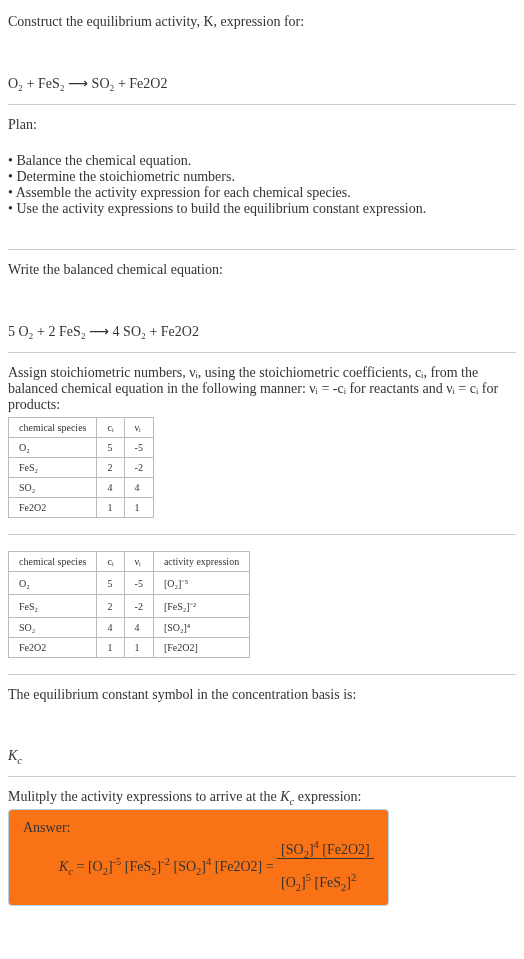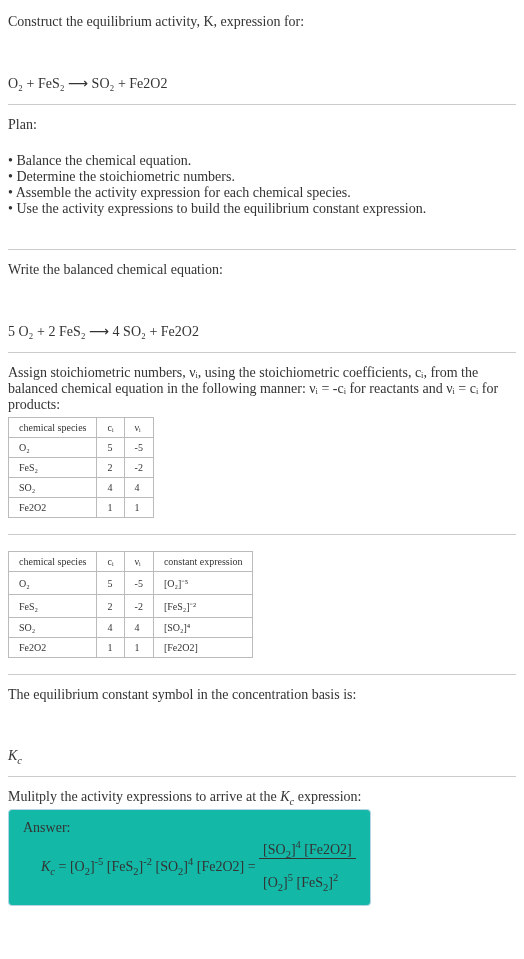--- a/index.html
+++ b/index.html
@@ -29,21 +29,21 @@
     padding: 4px 10px;
     text-align: left;
     font-weight: normal;
     font-size: 10px;
   }
   table.data th {
     background: #fff;
   }
   .answer-box {
     border: 1px solid #b5d4e6;
-    background: #14b8a6;
+    background: #f97316;
     border-radius: 4px;
     padding: 10px 14px 14px 14px;
     display: inline-block;
     margin-top: 4px;
   }
   .frac {
     display: inline-block;
     vertical-align: middle;
   }
   .frac .num {
@@ -137,21 +137,21 @@
 
 <hr class="div">
 
 <div class="section">
   <table class="data">
     <tbody>
         <tr>
       <th>chemical species</th>
       <th>cᵢ</th>
       <th>νᵢ</th>
-      <th>constant expression</th>
+      <th>activity expression</th>
     </tr>
     <tr>
       <td>O₂</td>
       <td>5</td>
       <td>-5</td>
       <td>[O₂]⁻⁵</td>
     </tr>
     <tr>
       <td>FeS₂</td>
       <td>2</td>
@@ -181,20 +181,20 @@
   <div class="eq"><i>K<sub>c</sub></i></div>
 </div>
 
 <hr class="div">
 
 <div class="section">
   <div>Mulitply the activity expressions to arrive at the <i>K<sub>c</sub></i> expression:</div>
   <div class="answer-box">
     <div>Answer:</div>
     <div class="eq" style="margin-top:6px;">
-      <span style="display:inline-block; vertical-align:middle; margin-left:18px;"><i>K<sub>c</sub></i> = [O<sub>2</sub>]<sup>-5</sup> [FeS<sub>2</sub>]<sup>-2</sup> [SO<sub>2</sub>]<sup>4</sup> [Fe2O2] = </span>
+      <span style="display:inline-block; vertical-align:middle; margin-left:36px;"><i>K<sub>c</sub></i> = [O<sub>2</sub>]<sup>-5</sup> [FeS<sub>2</sub>]<sup>-2</sup> [SO<sub>2</sub>]<sup>4</sup> [Fe2O2] = </span>
       <span class="frac">
         <span class="num">[SO<sub>2</sub>]<sup>4</sup> [Fe2O2]</span>
         <span class="den">[O<sub>2</sub>]<sup>5</sup> [FeS<sub>2</sub>]<sup>2</sup></span>
       </span>
     </div>
   </div>
 </div>
 
 </body></html>

